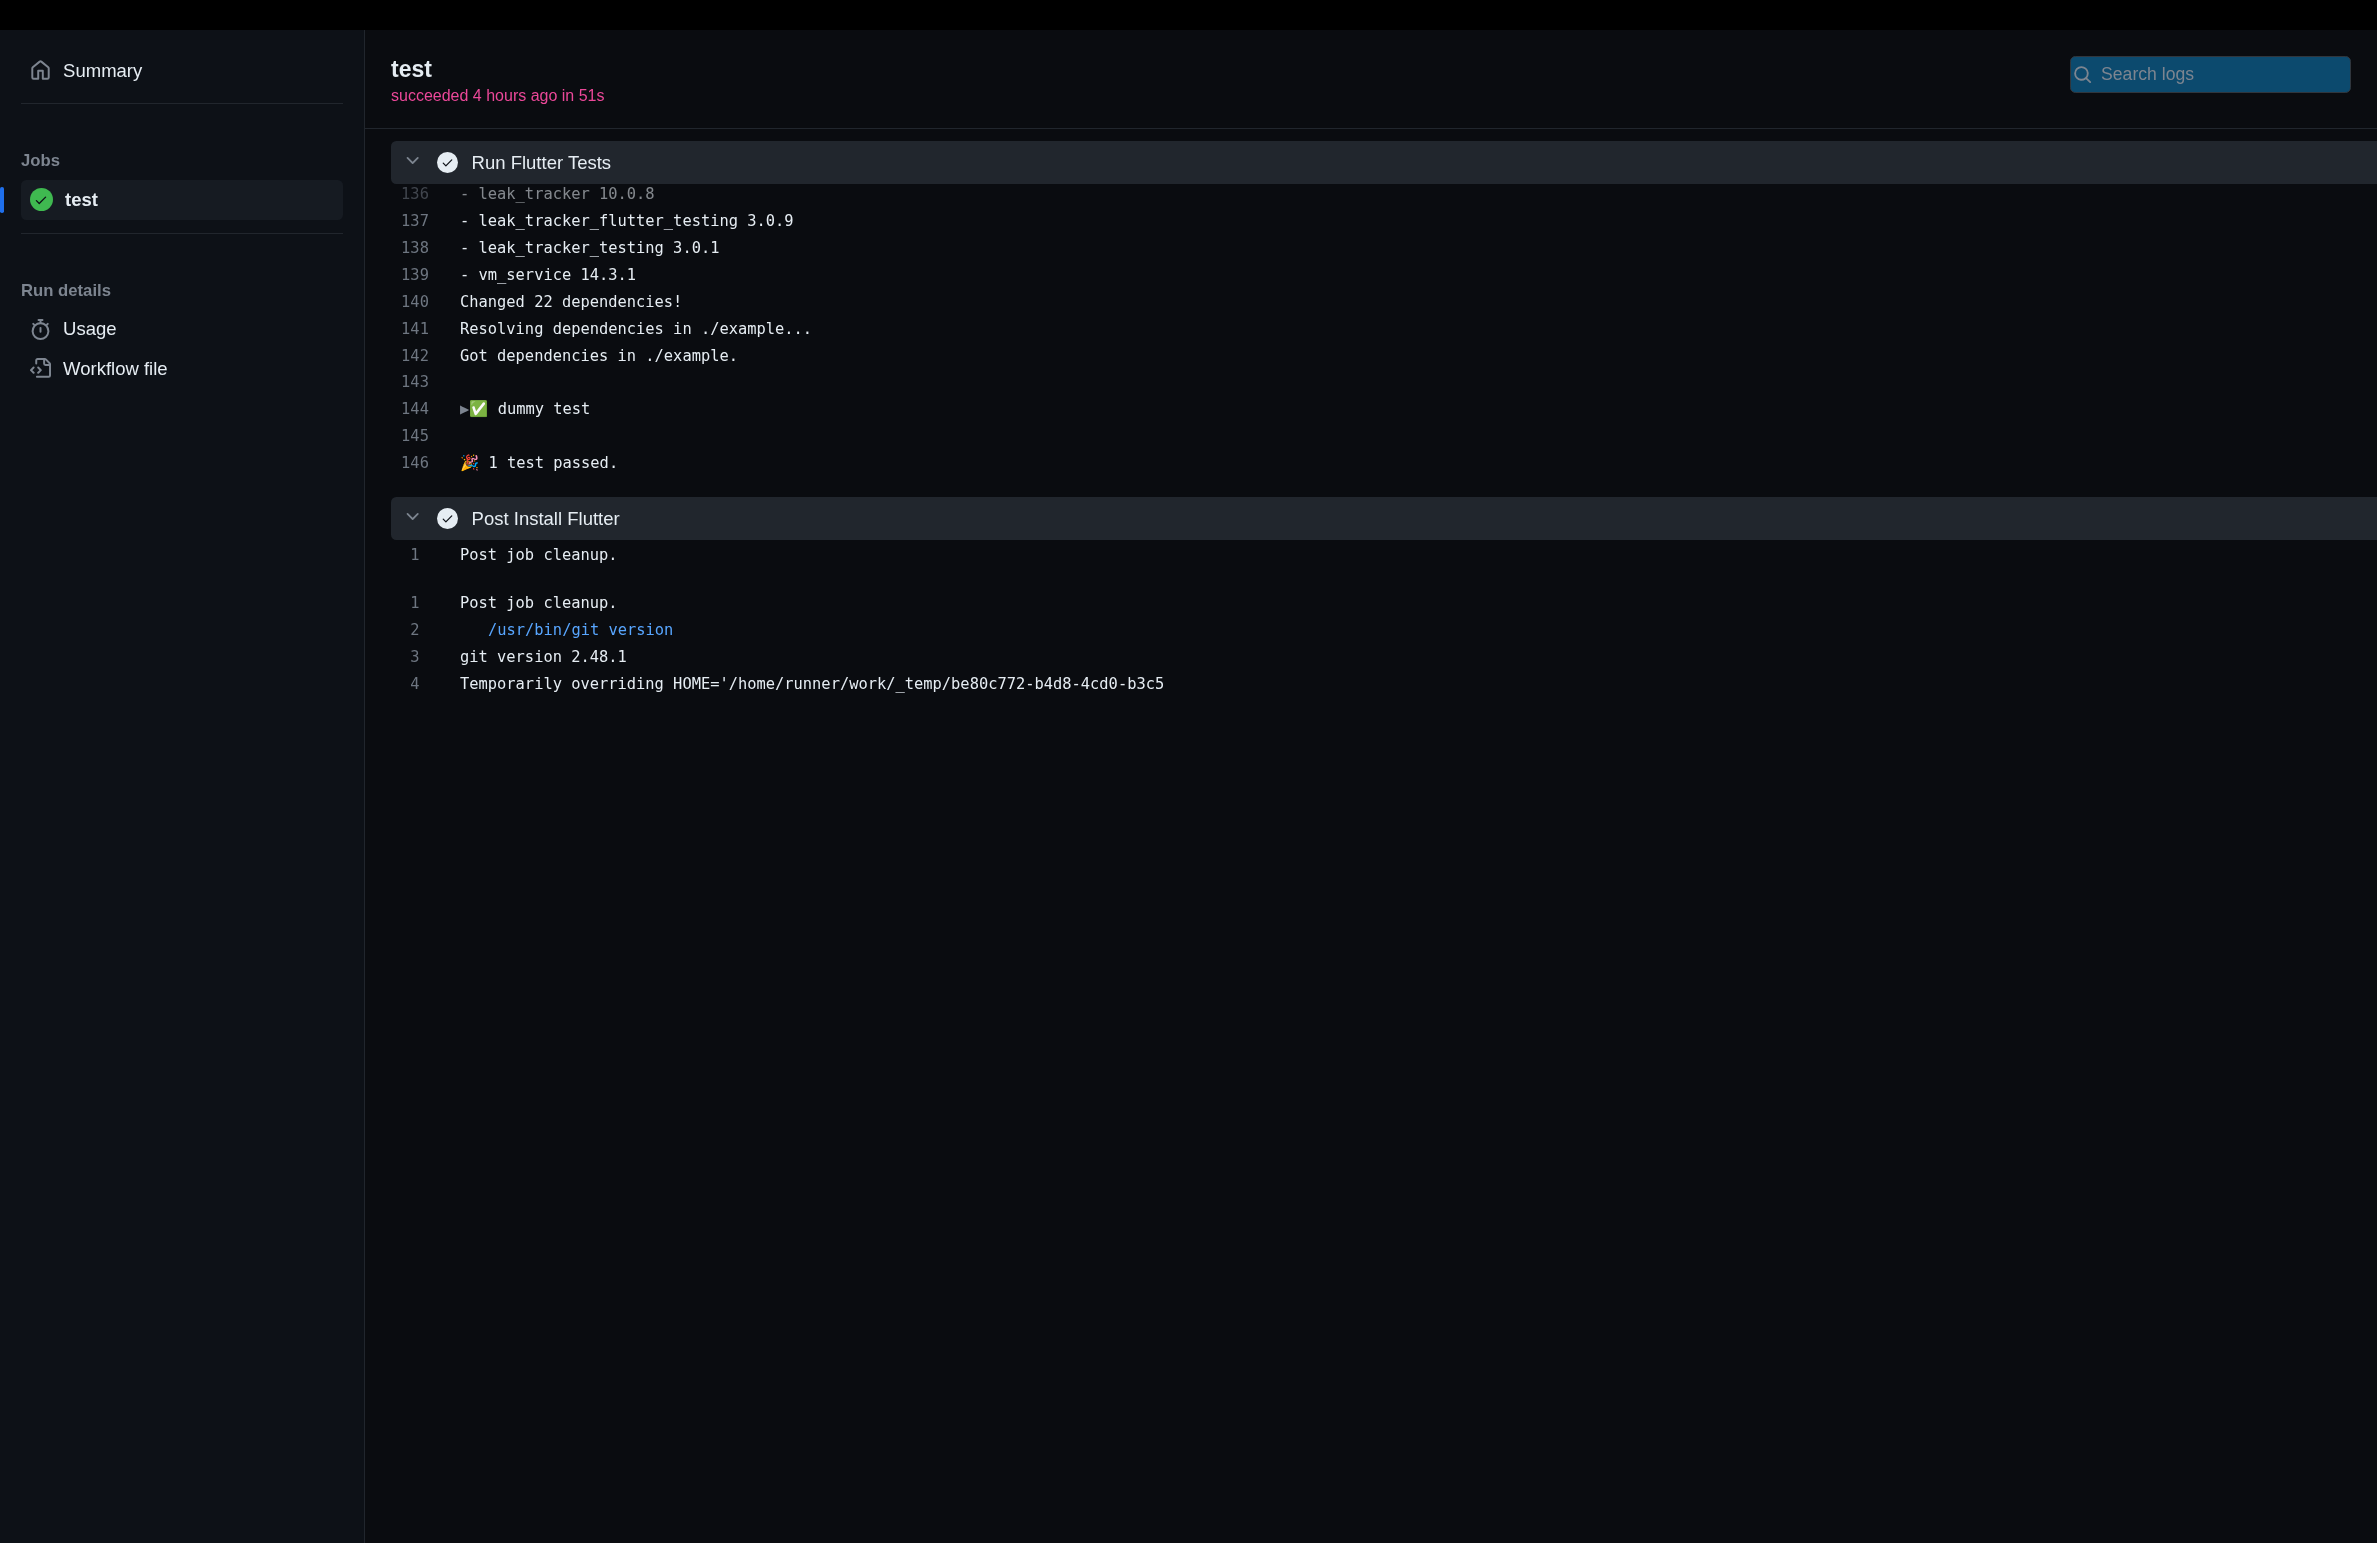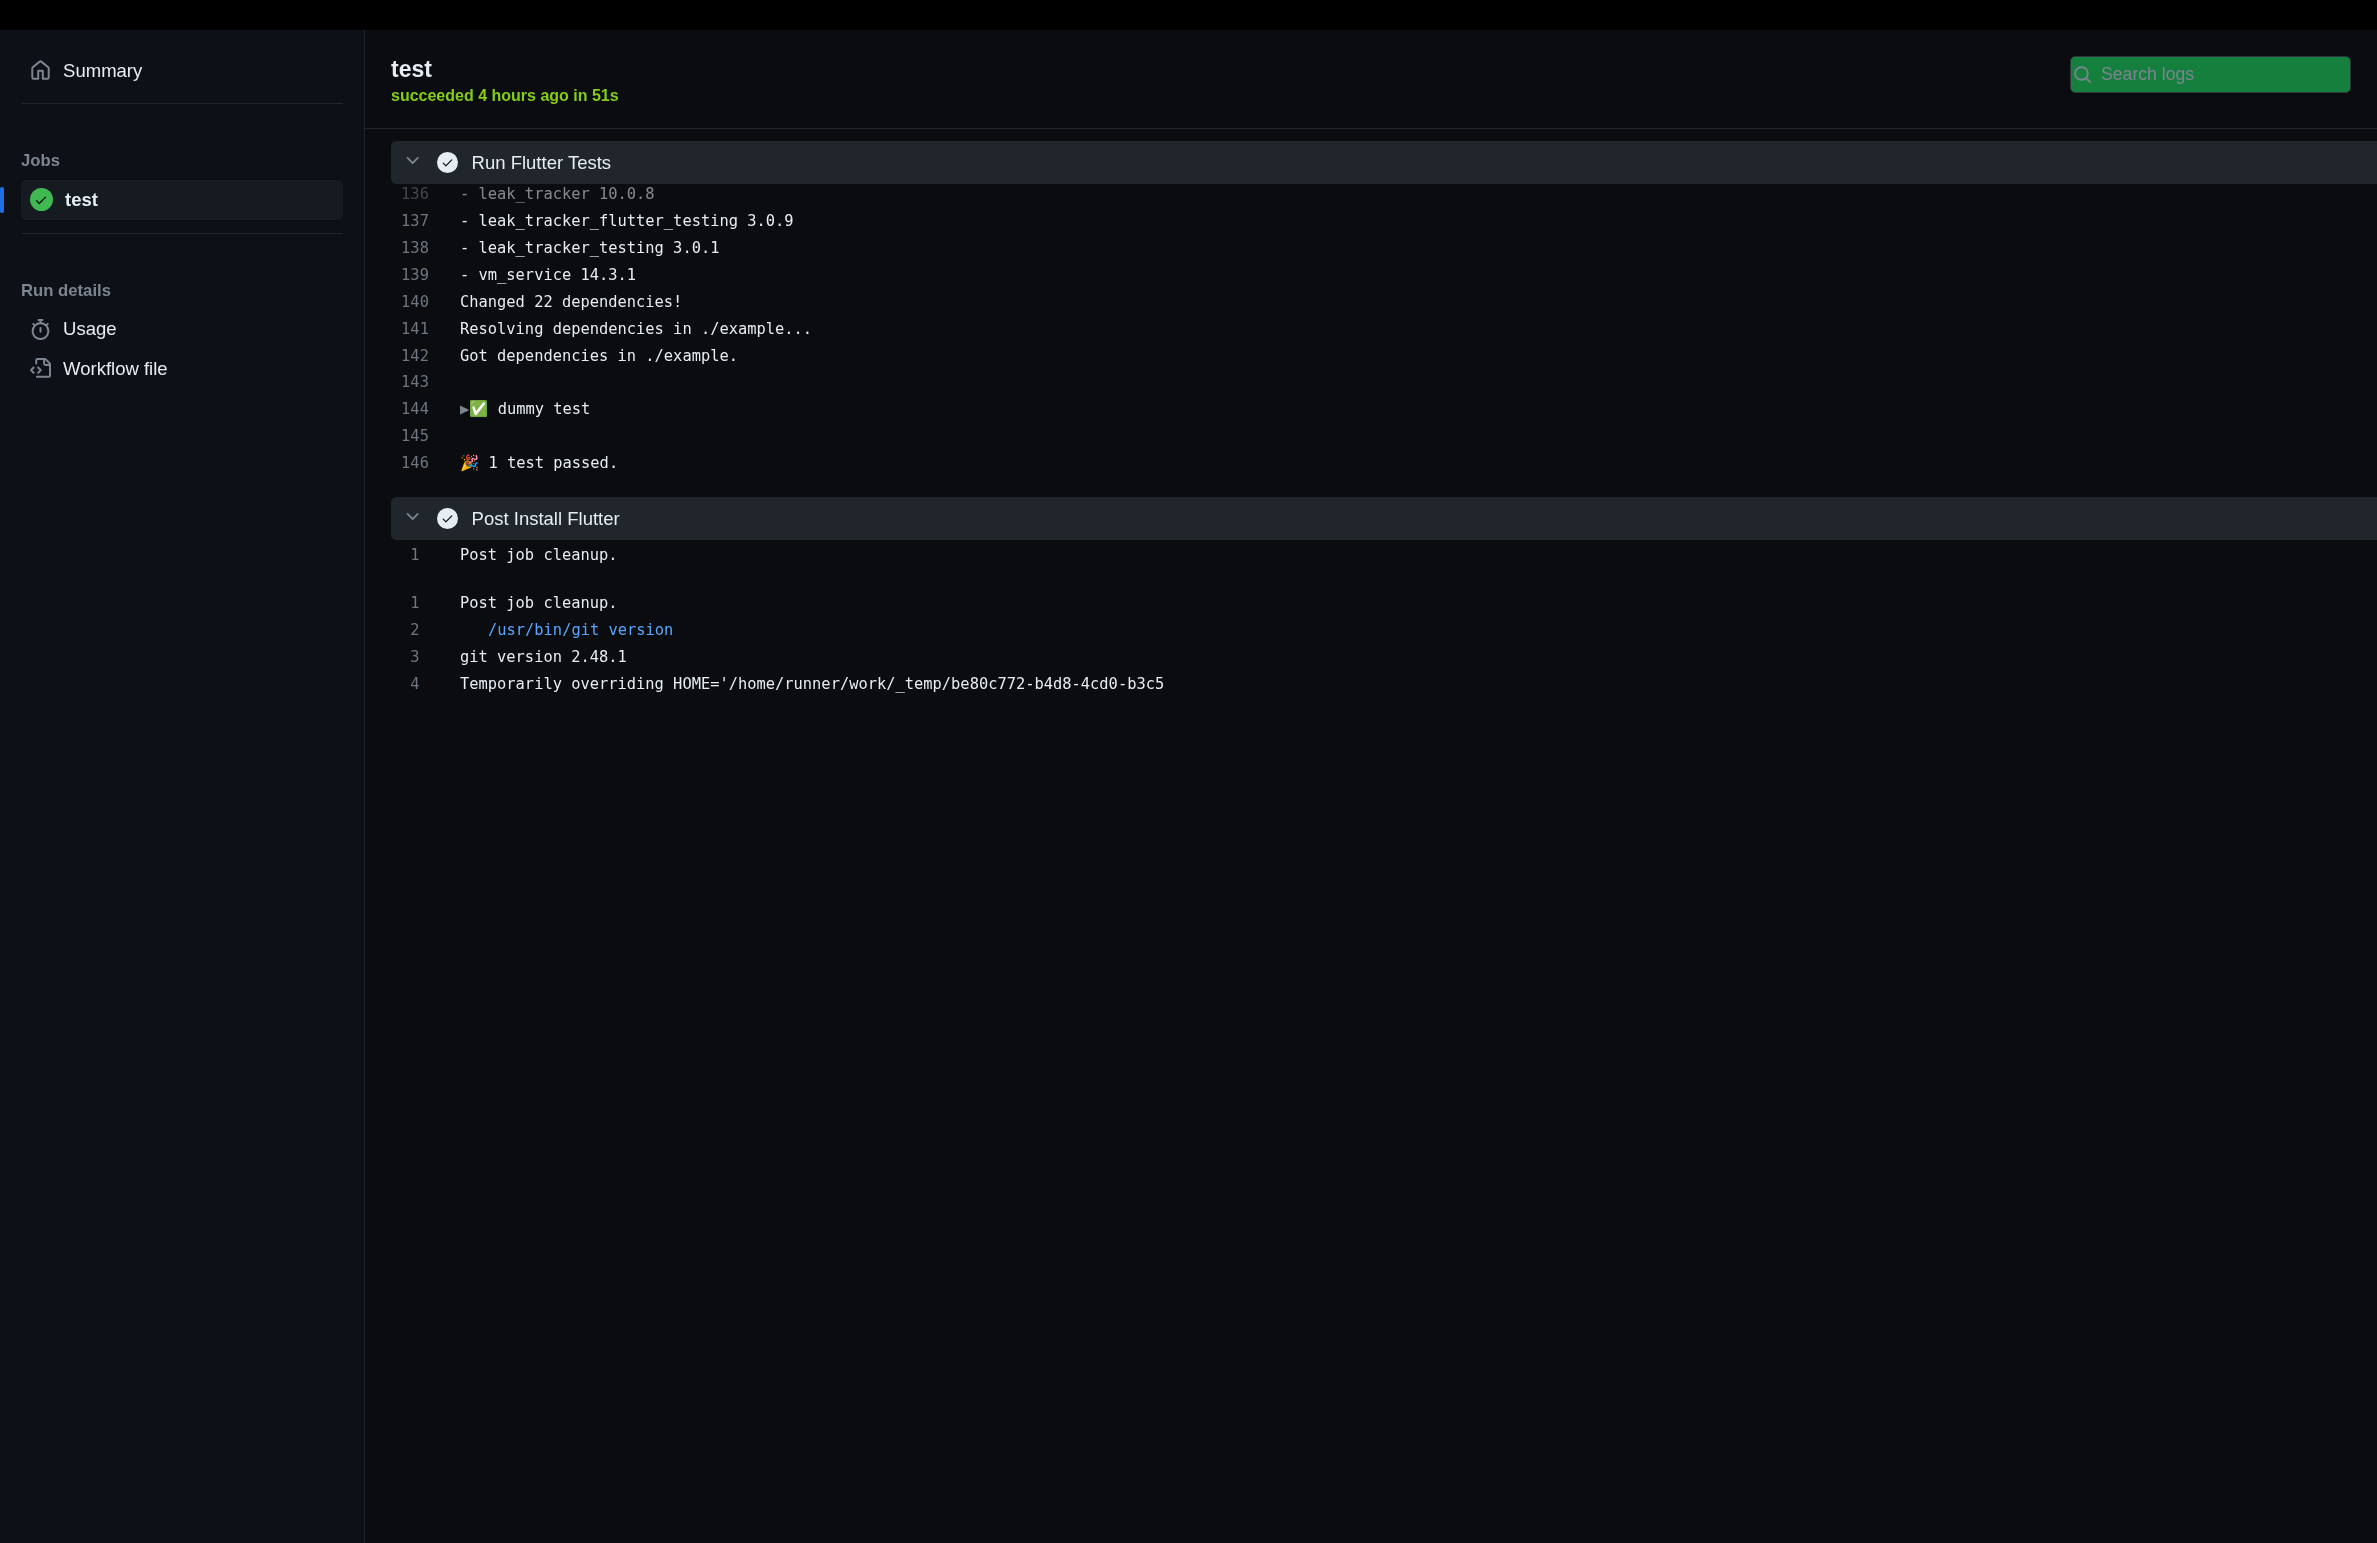--- a/index.html
+++ b/index.html
@@ -100,32 +100,31 @@
       border-bottom: 0.9px solid #21262d;
     }
     .title-block .title {
       font-size: 23px;
       font-weight: 600;
       color: #e6edf3;
       margin-bottom: 3.5px;
     }
     .title-block .subtitle {
       font-size: 16px;
-      color: #84cc16;
-      font-weight: bold;
+      color: #ec4899;
     }
     .search-wrap {
       display: flex;
       align-items: center;
       gap: 8.8px;
       border: 0.9px solid #30363d;
       border-radius: 5.3px;
       padding: 7px 2px;
       min-width: 281px;
-      background: #15803d;
+      background: #0c4a6e;
       justify-content: center;
     }
     .search-wrap svg {
       width: 19.3px;
       height: 19.3px;
       fill: #7d8590;
     }
     .search-input {
       background: transparent;
       border: none;

